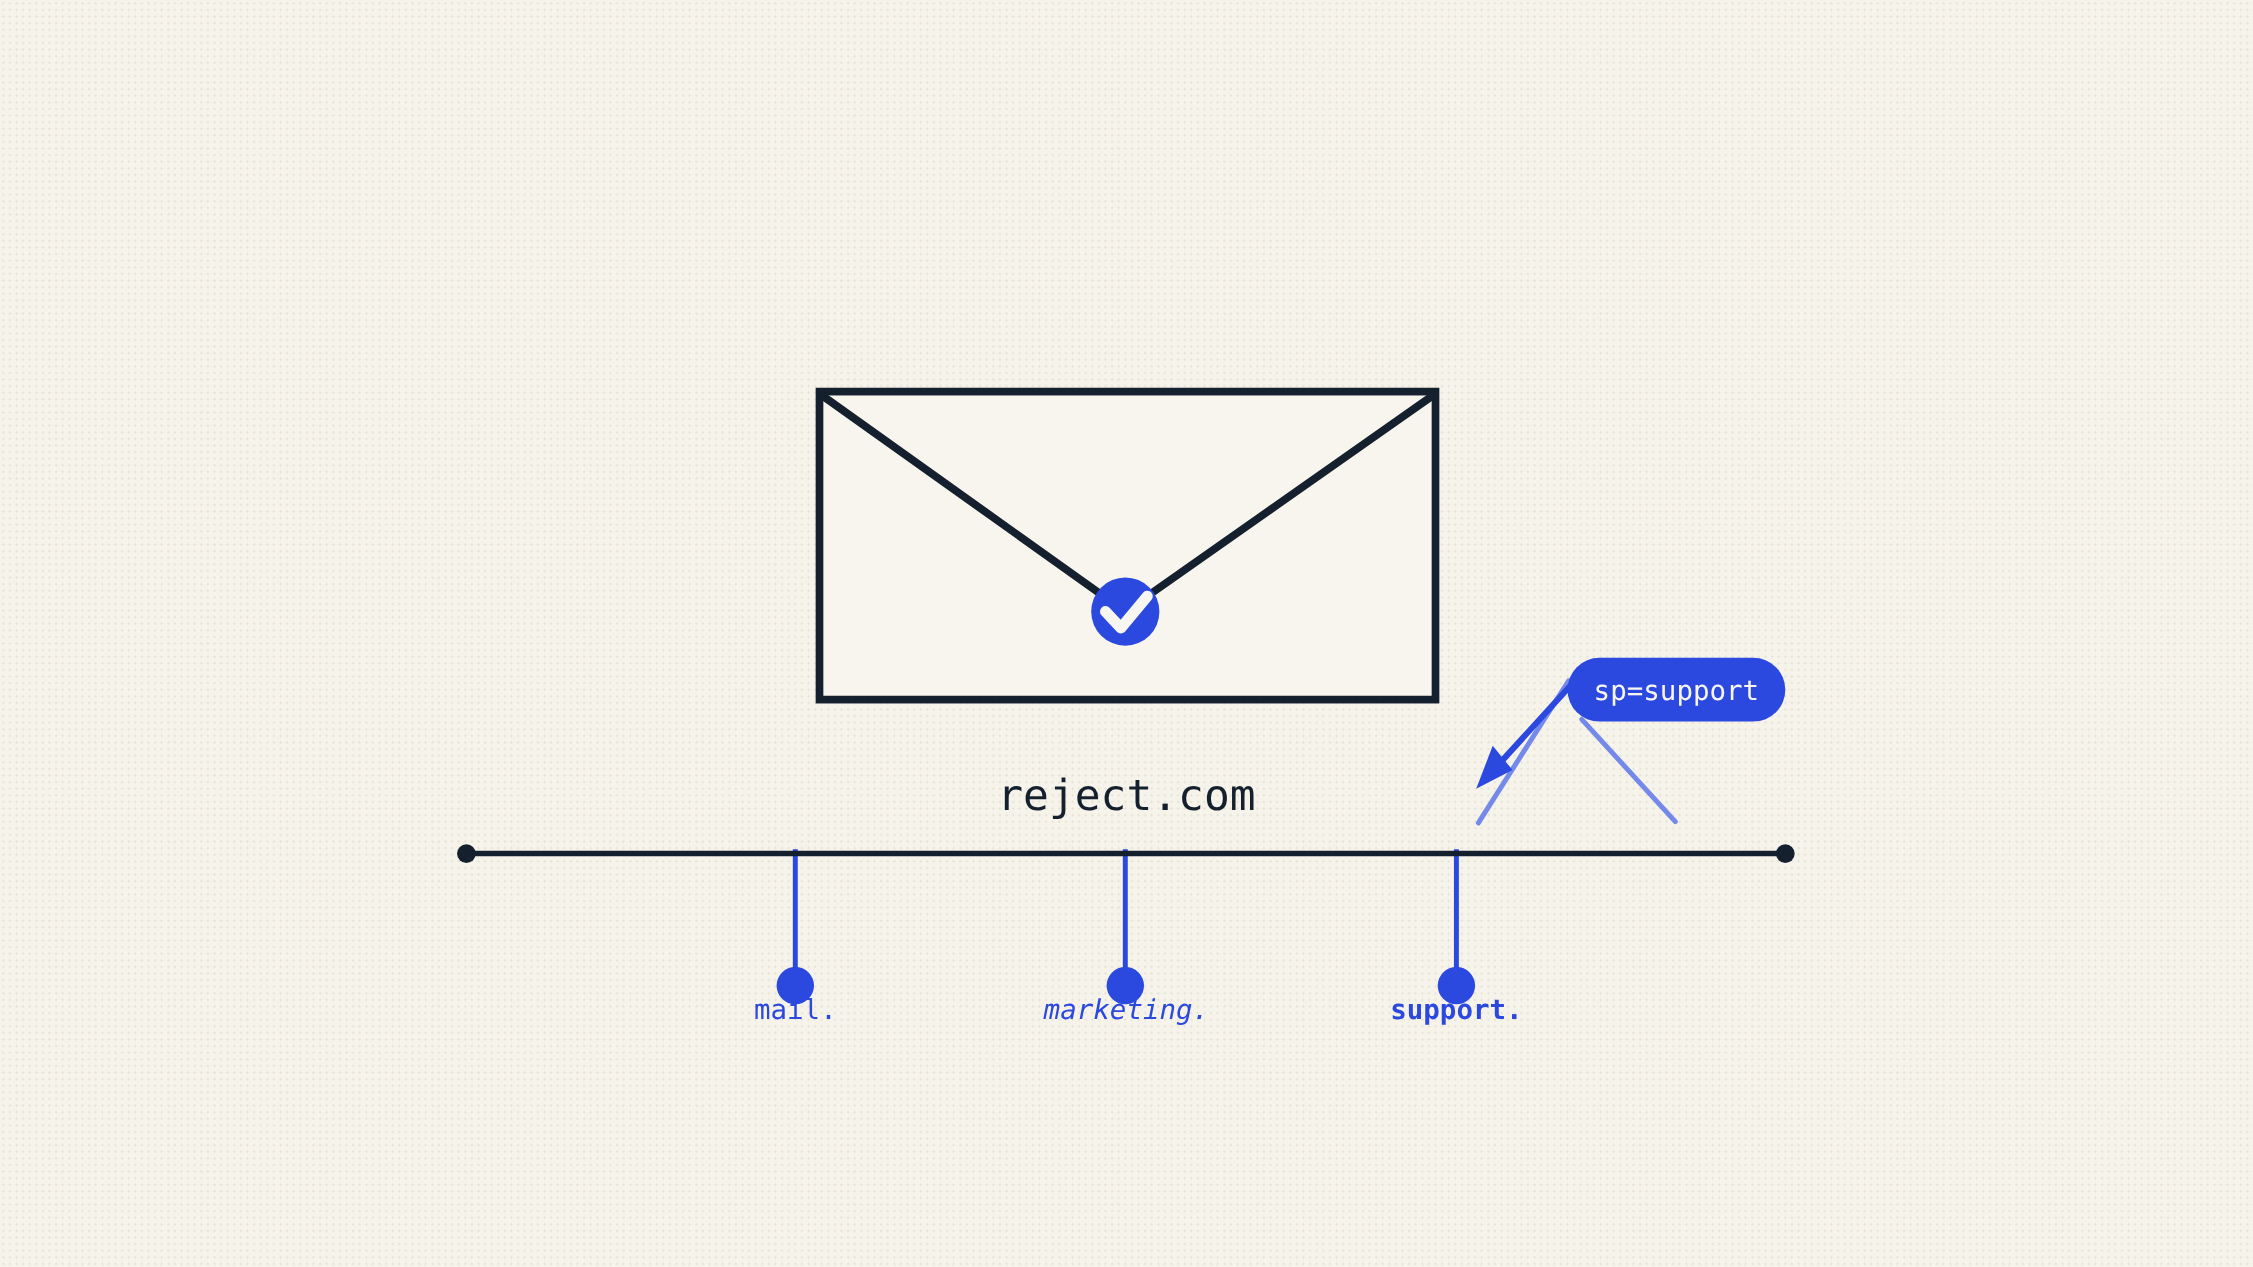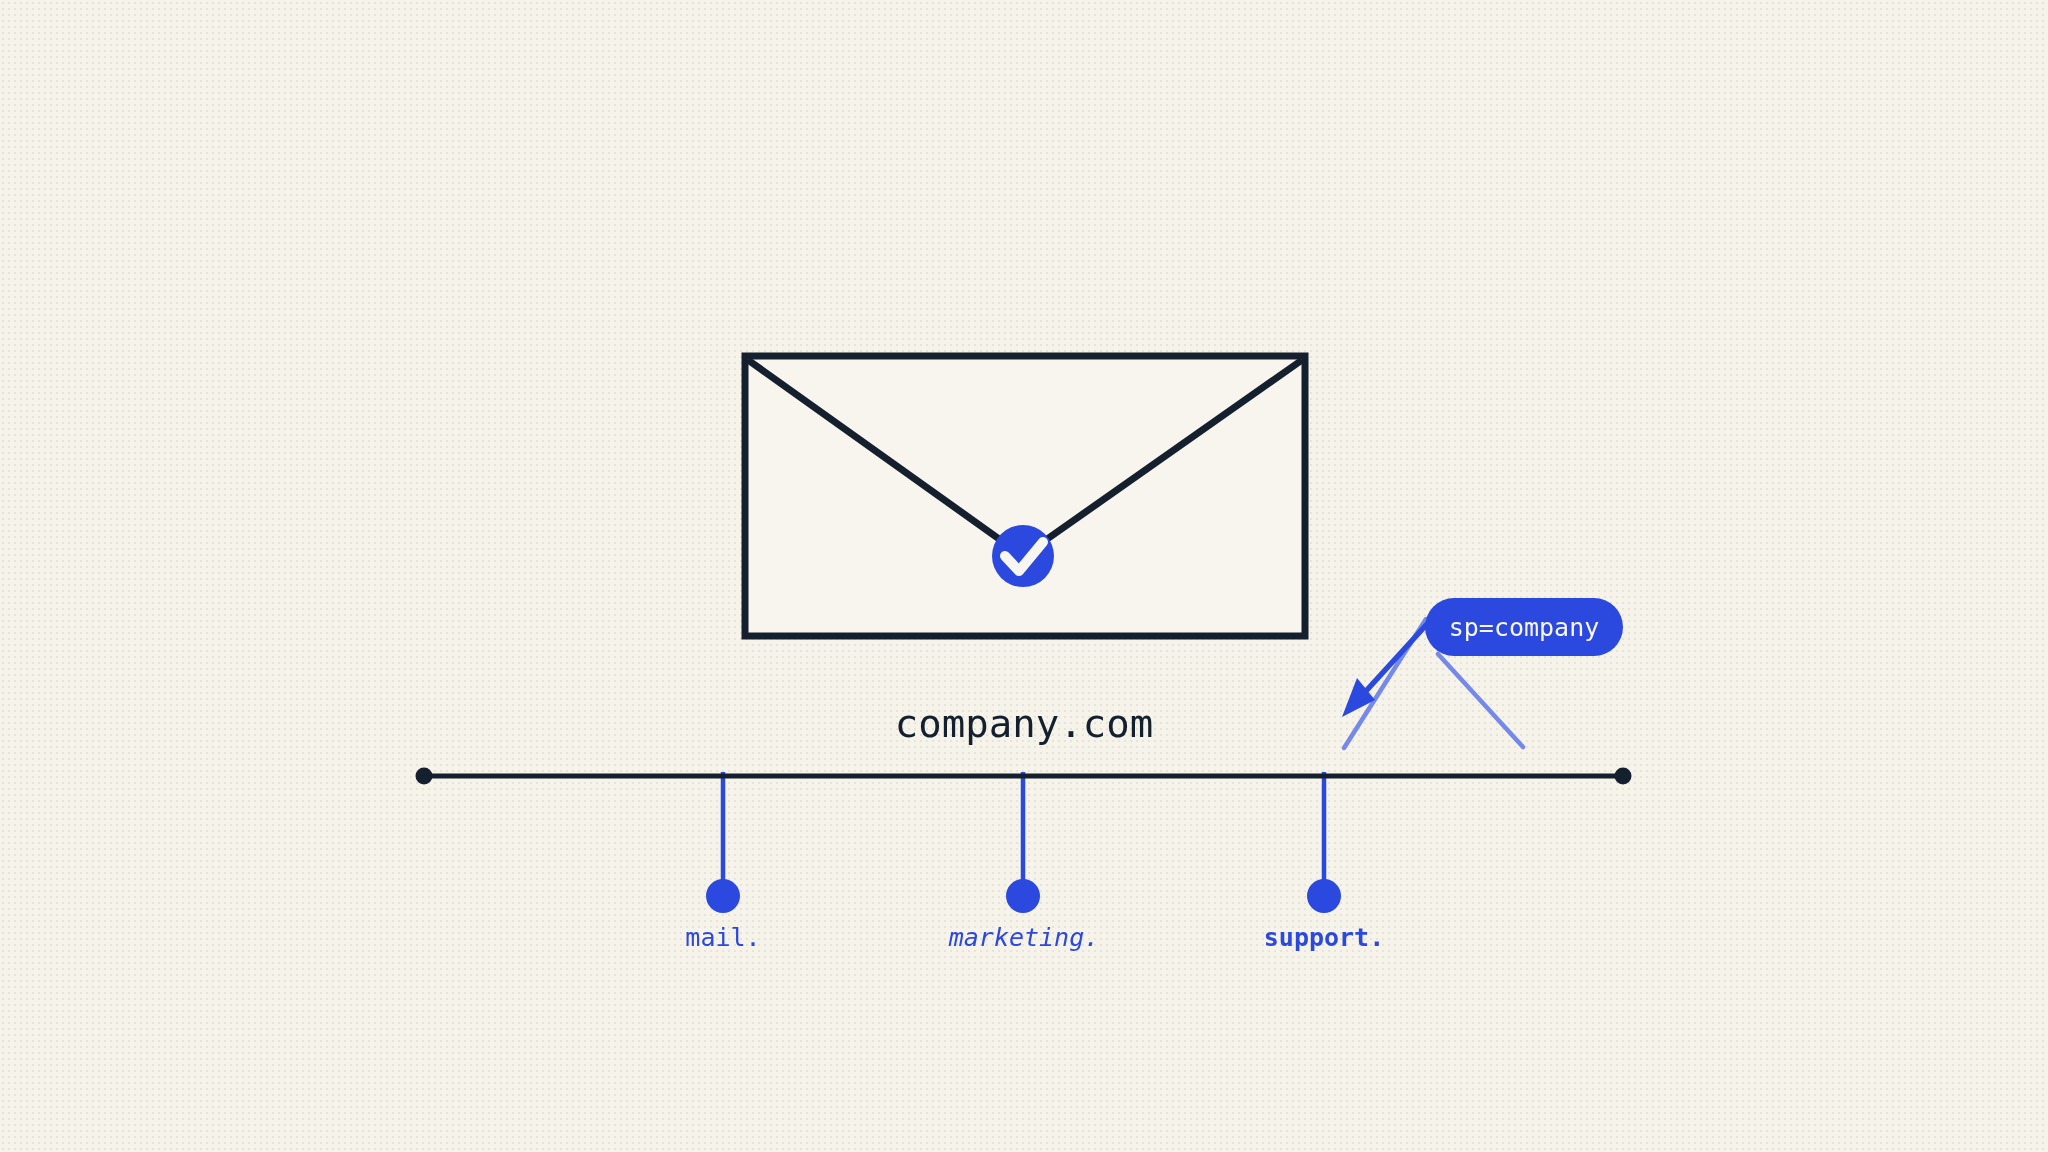--- a/index.html
+++ b/index.html
@@ -39,21 +39,21 @@
     border-radius:29px;
     display:flex; align-items:center; justify-content:center;
   }
   .policy-badge .badge-label{
     color:var(--badge_text);
     font-size:25px; line-height:1;
     white-space:nowrap;
   }
   .subdomain-label{
     position:absolute;
-    top:925px;
+    top:905px;
     transform:translateX(-50%);
     font-size:25px; line-height:1;
     color:var(--accent);
     white-space:nowrap;
   }
   .subdomain-label.pos-0{left:723px;}
   .subdomain-label.pos-1{left:1024px;font-style:italic;}
   .subdomain-label.pos-2{left:1324px;font-weight:bold;}
 
   
@@ -96,23 +96,23 @@
     </g>
 
     <g>
       <line x1="1426" y1="619" x2="1344" y2="748" stroke-width="4.5" stroke-linecap="round" class="soft-stroke"></line>
       <line x1="1438" y1="654" x2="1523" y2="747" stroke-width="4.5" stroke-linecap="round" class="soft-stroke"></line>
       <line x1="1428" y1="623" x2="1366" y2="691" stroke-width="5.5" class="accent-stroke"></line>
       <polygon points="1342,717 1357,678 1375,700" class="accent-fill"></polygon>
     </g>
   </svg>
 
-  <div class="domain-label">company.com</div>
+  <div class="domain-label">reject.com</div>
 
   <div class="policy-badge">
-    <span class="badge-label">sp=company</span>
+    <span class="badge-label">sp=support</span>
   </div>
 
   <div class="subdomain-label pos-0">mail.</div>
   <div class="subdomain-label pos-1">marketing.</div>
   <div class="subdomain-label pos-2">support.</div>
 
 </div>
 
 </body></html>

